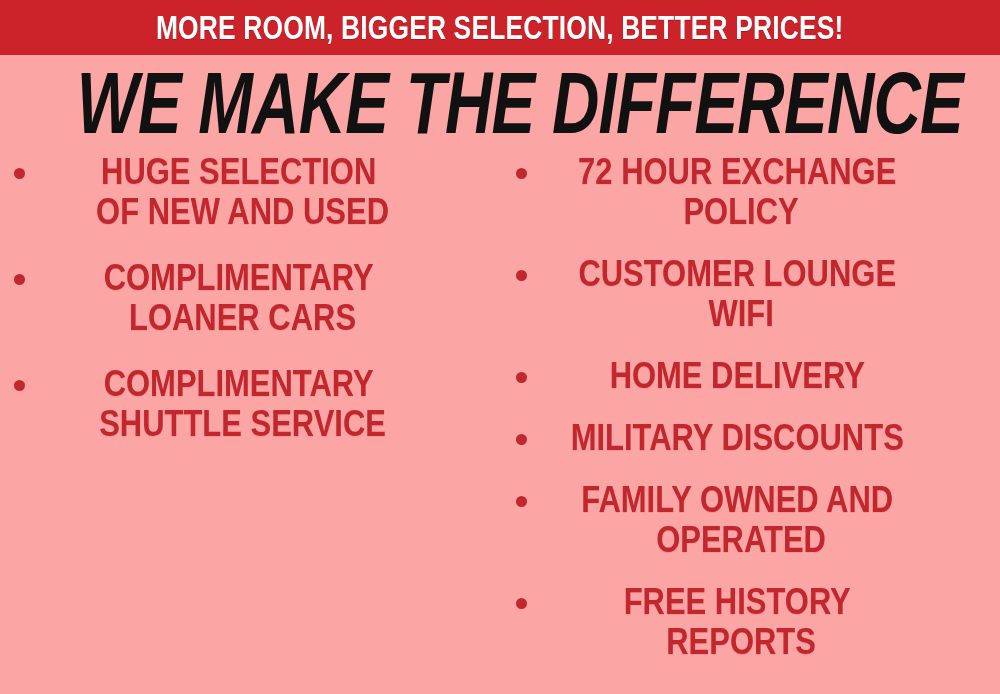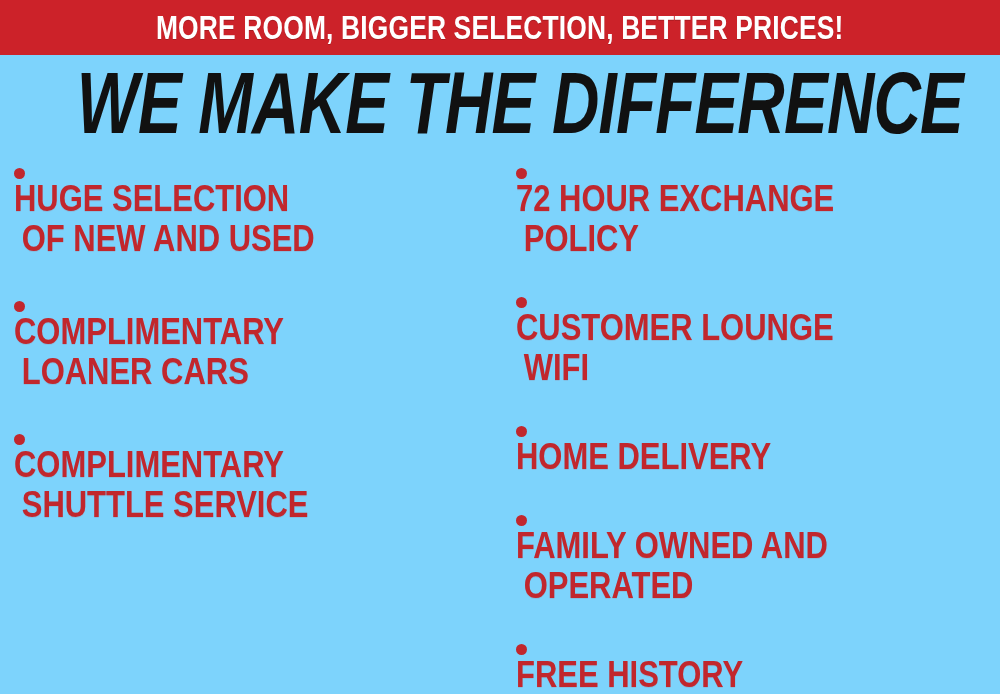--- a/index.html
+++ b/index.html
@@ -9,22 +9,23 @@
     width:1000px;
     height:694px;
     overflow:hidden;
     background:#ffffff;
   }
 
   #ad {
     position:relative;
     width:1000px;
     height:694px;
-    background:#7dd3fc;
-    font-family:"Liberation Sans", sans-serif;
+    background:#fca5a5;
+    font-family:"Liberation Sans", sans-serif;
+    text-align:center;
     -webkit-font-smoothing:antialiased;
   }
 
   
   .banner {
     position:absolute;
     left:0; top:0;
     width:1000px;
     height:55px;
     background:#cc2229;
@@ -80,21 +81,20 @@
     position:absolute;
     top:0;
   }
   .col-left  { left:14px;  width:492px; }
   .col-right { left:516px; width:484px; }
 
   .bullet-item {
     display:flex;
     align-items:flex-start;
     margin-bottom:26px;
-    flex-direction:column;
   }
   .col-right .bullet-item { margin-bottom:22px; }
 
   .dot {
     flex:0 0 auto;
     width:11px;
     height:11px;
     border-radius:50%;
     background:#c1272d;
     margin-top:16px;
@@ -174,20 +174,26 @@
         </div>
         <div class="bullet-item">
           <span class="dot"></span>
           <div class="bullet-lines">
             <div class="bline">HOME DELIVERY</div>
           </div>
         </div>
         <div class="bullet-item">
           <span class="dot"></span>
           <div class="bullet-lines">
+            <div class="bline">MILITARY DISCOUNTS</div>
+          </div>
+        </div>
+        <div class="bullet-item">
+          <span class="dot"></span>
+          <div class="bullet-lines">
             <div class="bline">FAMILY OWNED AND</div>
             <div class="bline cont">OPERATED</div>
           </div>
         </div>
         <div class="bullet-item">
           <span class="dot"></span>
           <div class="bullet-lines">
             <div class="bline">FREE HISTORY</div>
             <div class="bline cont">REPORTS</div>
           </div>

